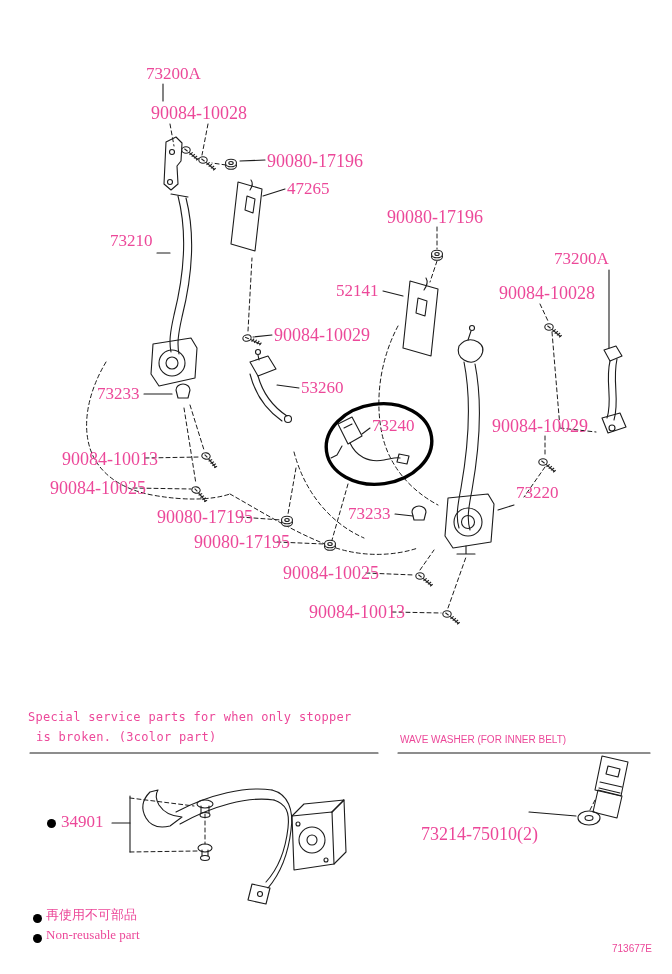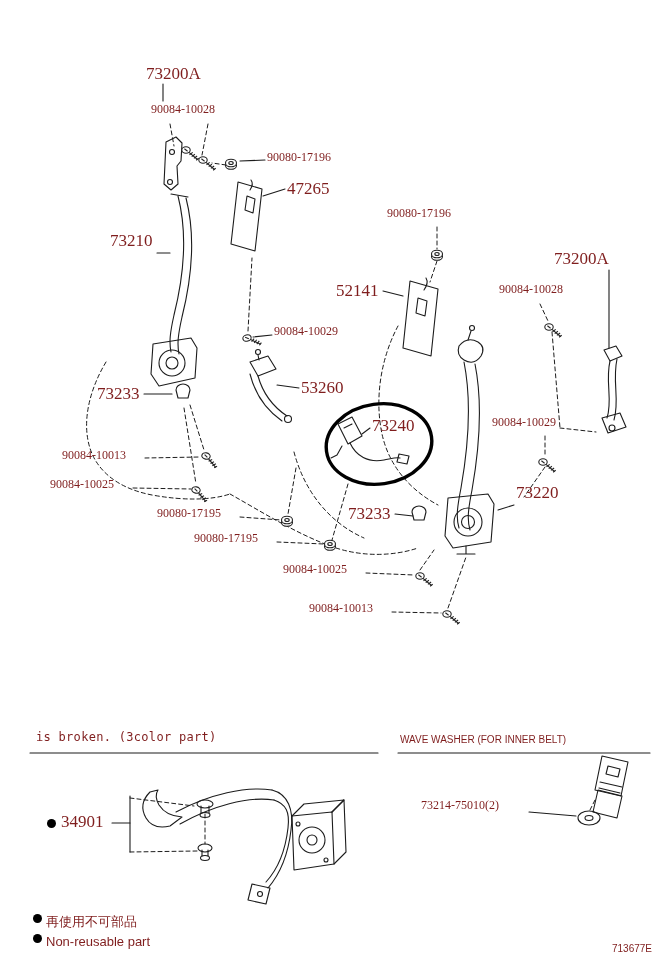--- a/index.html
+++ b/index.html
@@ -1,31 +1,31 @@
 <!DOCTYPE html>
 <html><head>
 <meta charset="utf-8">
 <style>
   html, body { margin:0; padding:0; background:#fff; }
   .page {
     position:relative; width:672px; height:974px; background:#ffffff;
-    font-family:"Liberation Serif", serif; color:#7f1d1d; overflow:hidden;
+    font-family:"Liberation Serif", serif; color:#ec4899; overflow:hidden;
   }
   svg.art { position:absolute; left:0; top:0; }
   .ln path, .ln circle, .ln ellipse, .ln line {
     fill:none; stroke:#1c1c1c; stroke-width:1.1;
     stroke-linecap:round; stroke-linejoin:round;
   }
   .ln.dashed path { stroke-dasharray:4 3; stroke-width:1; }
   .hl { fill:none; stroke:#000; stroke-width:3.4; }
   .lbl { position:absolute; white-space:nowrap; line-height:1.15; }
-  .pn    { font-size:12px; }
+  .pn    { font-size:18px; }
   .pn-lg { font-size:17px; }
   .mono  { font-family:"DejaVu Sans Mono", monospace; font-size:12px; letter-spacing:.3px; }
-  .sans  { font-family:Liberation Sans, sans-serif; font-size:13px;margin-top:7px; }
+  .sans  { font-family:Liberation Serif, serif; font-size:13px; }
   .sans-sm { font-family:"Liberation Sans", sans-serif; font-size:10px; }
   .bullet { position:absolute; width:9px; height:9px; border-radius:50%; background:#000; }
 </style>
 </head>
 <body>
 
 <div class="page">
 
   <svg class="art" width="672" height="974" viewBox="0 0 672 974">
     <defs>
@@ -238,26 +238,27 @@
   <div class="lbl pn" style="left:492px; top:416px">90084-10029</div>
   <div class="lbl pn" style="left:62px;  top:449px">90084-10013</div>
   <div class="lbl pn" style="left:50px;  top:478px">90084-10025</div>
   <div class="lbl pn" style="left:157px; top:507px">90080-17195</div>
   <div class="lbl pn-lg" style="left:348px; top:504px">73233</div>
   <div class="lbl pn-lg" style="left:516px; top:483px">73220</div>
   <div class="lbl pn" style="left:194px; top:532px">90080-17195</div>
   <div class="lbl pn" style="left:283px; top:563px">90084-10025</div>
   <div class="lbl pn" style="left:309px; top:602px">90084-10013</div>
 
+  <div class="lbl mono" style="left:28px; top:711px">Special service parts for when only stopper</div>
   <div class="lbl mono" style="left:36px; top:731px">is broken. (3color part)</div>
   <span class="bullet" style="left:47px; top:819px"></span>
   <div class="lbl pn-lg" style="left:61px; top:812px">34901</div>
 
   <div class="lbl sans-sm" style="left:400px; top:734px">WAVE WASHER (FOR INNER BELT)</div>
-  <div class="lbl pn" style="left:421px; top:799px">73214-75010(2)</div>
+  <div class="lbl pn" style="left:421px; top:824px">73214-75010(2)</div>
 
   <span class="bullet" style="left:33px; top:914px"></span>
   <div class="lbl sans" style="left:46px; top:908px">再使用不可部品</div>
   <span class="bullet" style="left:33px; top:934px"></span>
   <div class="lbl sans" style="left:46px; top:928px">Non-reusable part</div>
 
   <div class="lbl sans-sm" style="left:612px; top:943px">713677E</div>
 
 </div>
 

